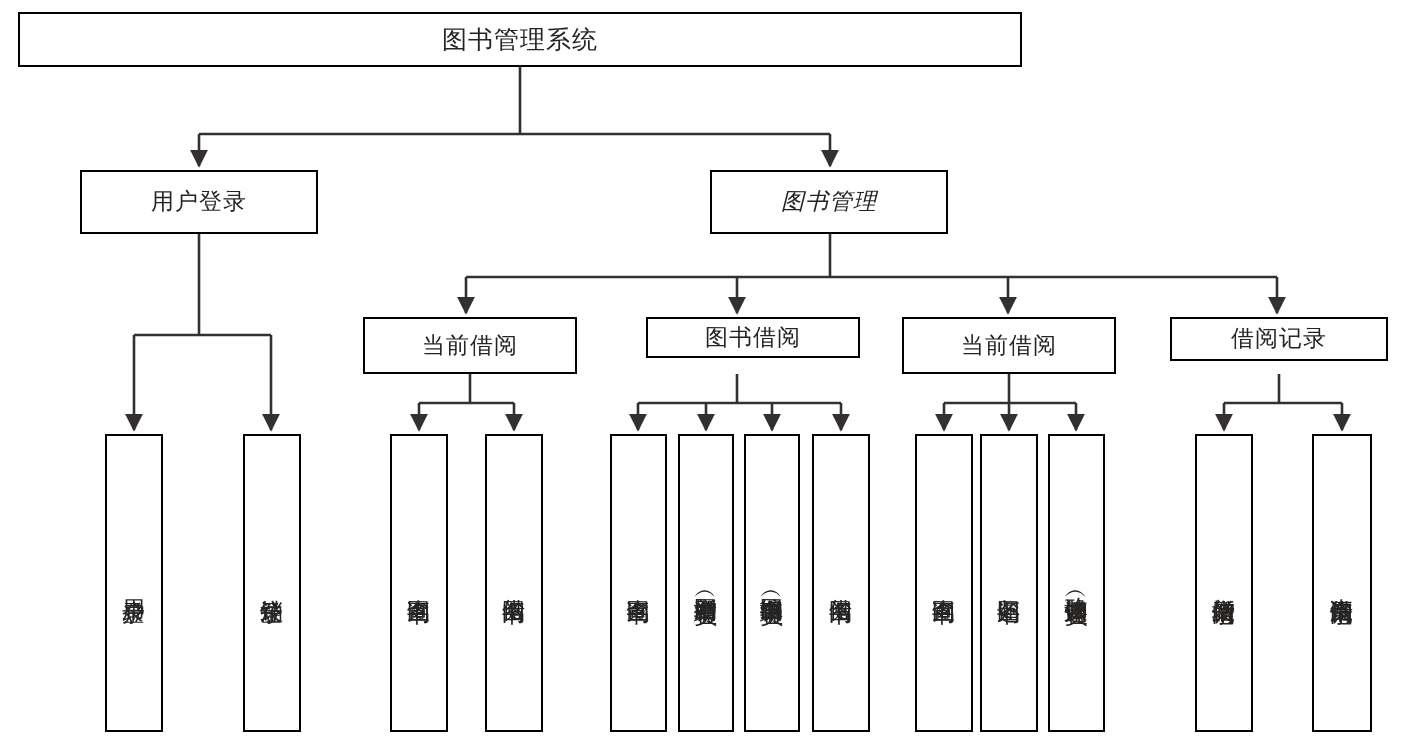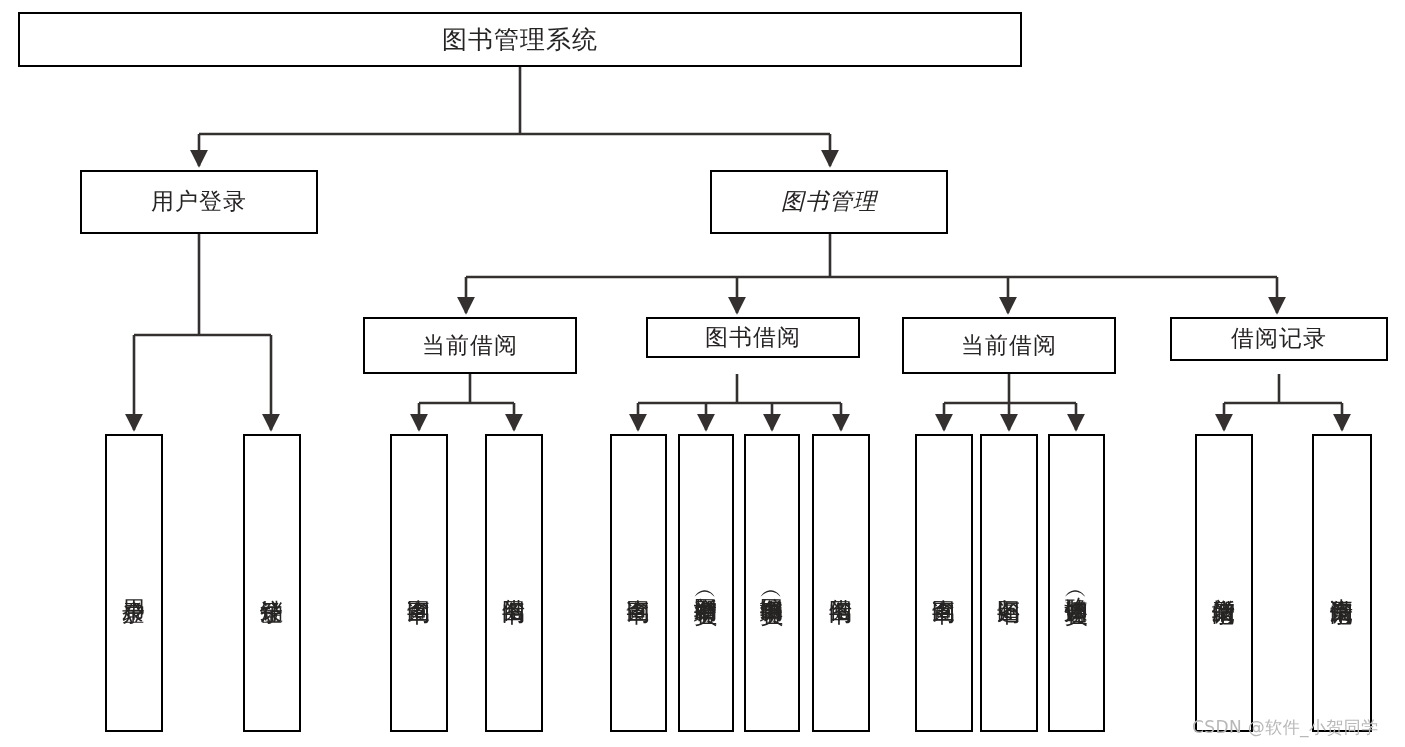--- a/index.html
+++ b/index.html
@@ -177,15 +177,14 @@
     <div class="node-v">确认归还（管理员）</div>
   </div>
 
   <div class="node-box" style="left:1195px; top:434px; width:58px; height:298px;">
     <div class="node-v">新增借阅记录</div>
   </div>
   <div class="node-box" style="left:1312px; top:434px; width:60px; height:298px;">
     <div class="node-v">查询借阅记录</div>
   </div>
 
-  <div class="watermark" style="left:1192px; top:716px;">CSDN @软件_小贺同学</div>
 
 </div>
 
 </body></html>

